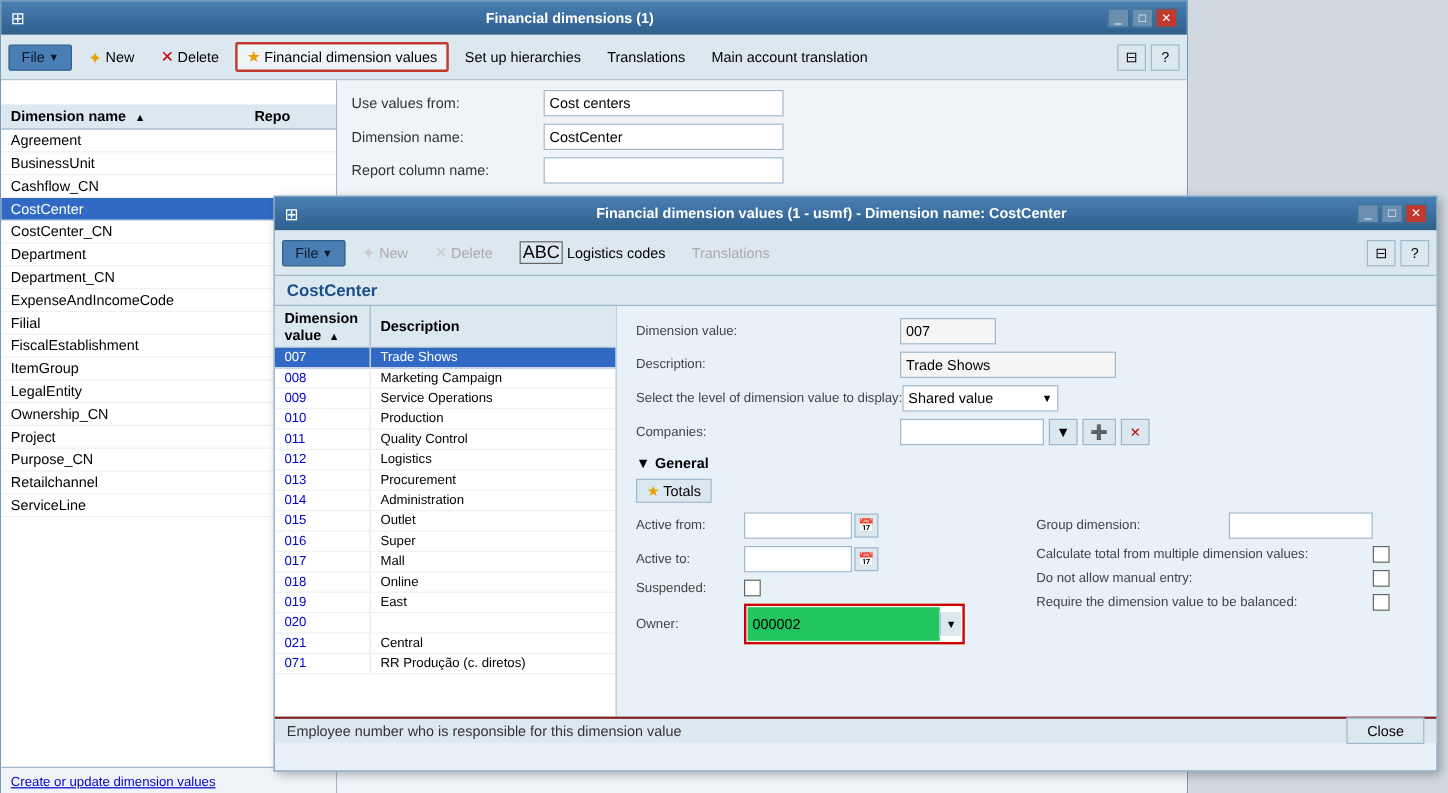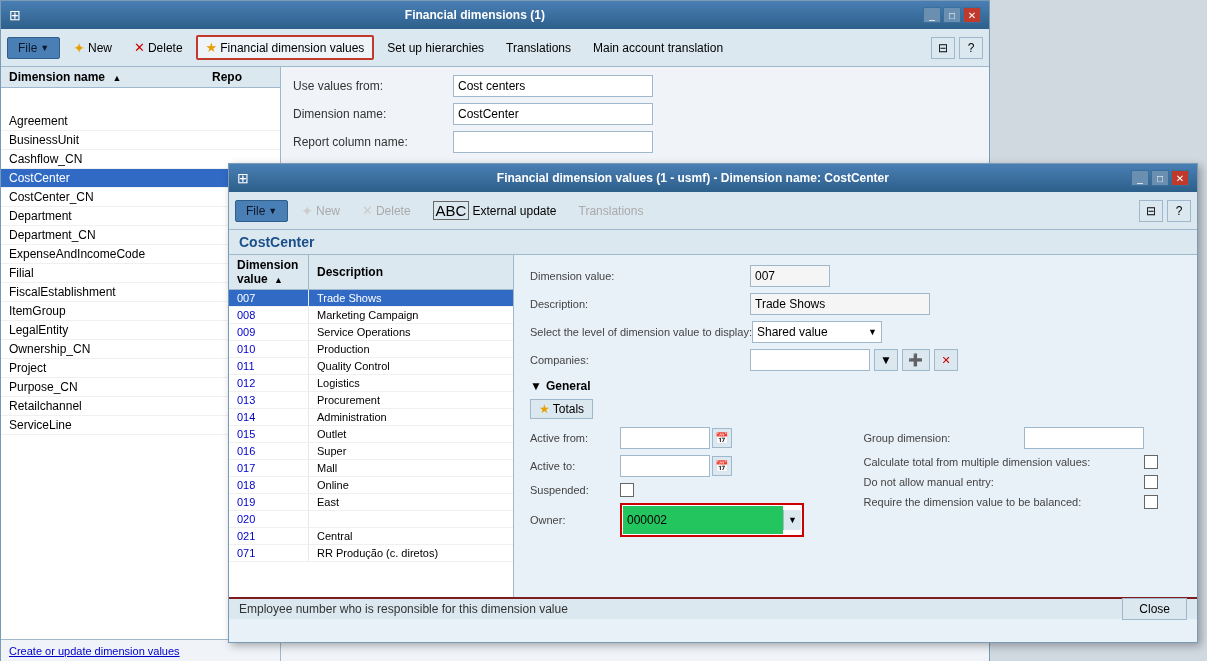--- a/index.html
+++ b/index.html
@@ -93,26 +93,27 @@
       flex-direction: column;
     }
     .list-header {
       background: #dce8f0;
       padding: 3px 8px;
       display: flex;
       align-items: center;
       border-bottom: 1px solid #a0b8cc;
       font-weight: 600;
       font-size: 11px;
+      margin-top: 20px;
     }
     .list-header-col1 { flex: 1; }
     .list-header-col2 { width: 60px; }
     .sort-arrow { margin-left: 4px; font-size: 9px; }
 
-    .list-items { overflow-y: auto; flex: 1; margin-top: 24px; }
+    .list-items { overflow-y: auto; flex: 1; }
     .list-item {
       padding: 2px 8px;
       cursor: pointer;
       border-bottom: 1px solid #f0f0f0;
       display: flex;
     }
     .list-item.selected { background: #316ac5; color: white; }
     .form-row {
       display: flex;
       align-items: center;
@@ -472,21 +473,21 @@
     <button class="toolbar-btn" style="color:#aaa;">
       <span style="color:#ccc; font-size:14px;">✦</span>
       <span>New</span>
     </button>
     <button class="toolbar-btn" style="color:#aaa;">
       <span style="color:#ccc; font-size:13px;">✕</span>
       <span>Delete</span>
     </button>
     <button class="toolbar-btn">
       <span style="font-size:15px; border:1px solid #666; padding:0 2px;">ABC</span>
-      <span>External update</span>
+      <span>Logistics codes</span>
     </button>
     <button class="toolbar-btn" style="color:#aaa;">
       <span>Translations</span>
     </button>
     <div style="flex:1"></div>
     <button class="icon-btn">⊟</button>
     <button class="icon-btn">?</button>
   </div>
 
   <div style="padding: 4px 10px; background: #dce8f0; border-bottom: 1px solid #a0b8cc;">

